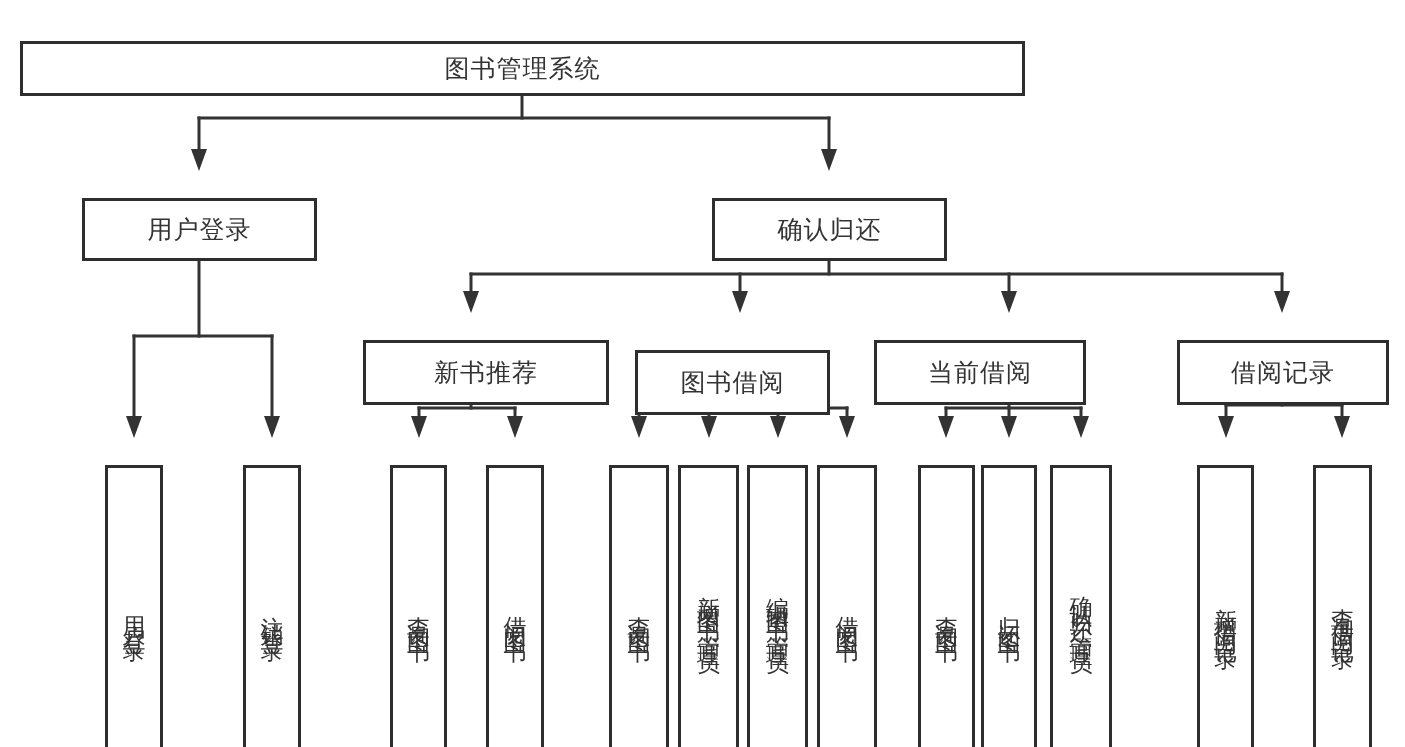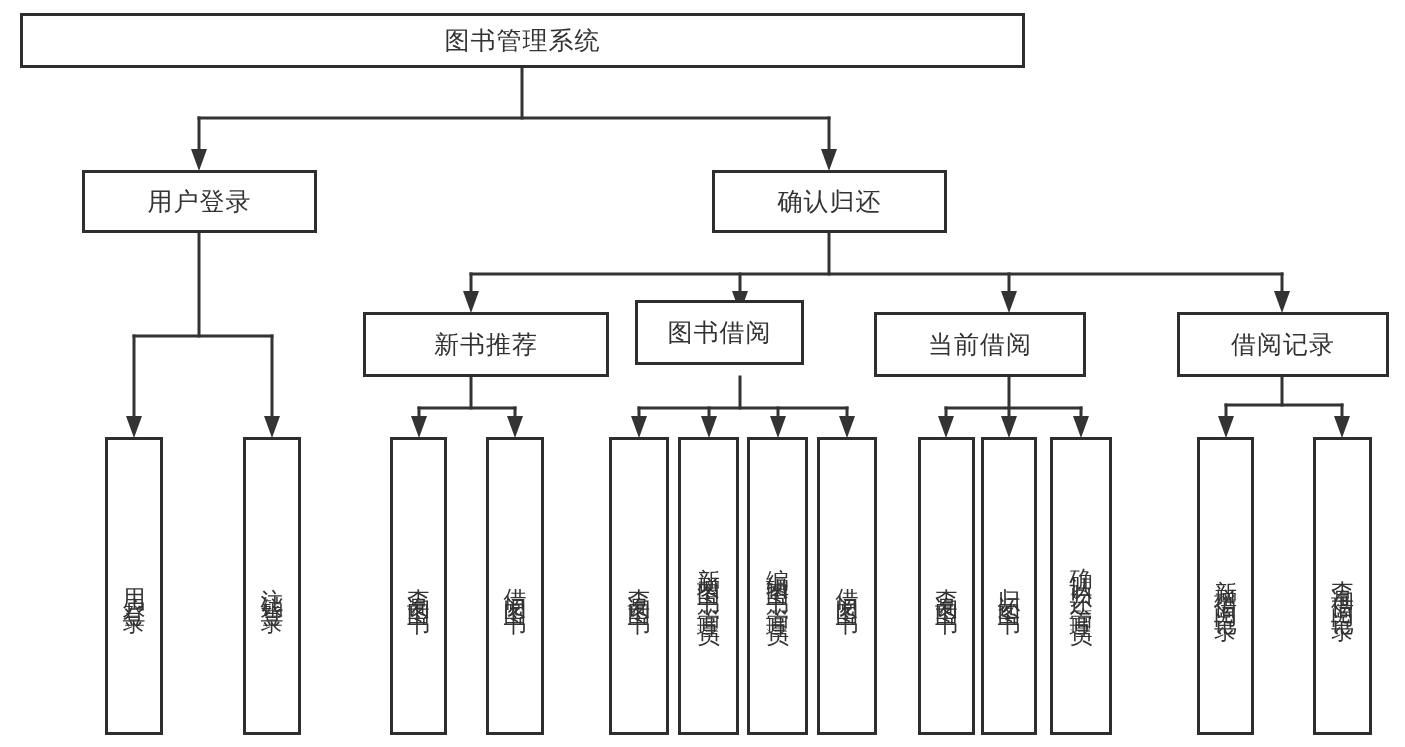--- a/index.html
+++ b/index.html
@@ -19,20 +19,21 @@
   }
   .node {
     position: absolute;
     box-sizing: border-box;
     border: 3px solid #2e2e2e;
     background: #ffffff;
     display: flex;
     align-items: center;
     justify-content: center;
     z-index: 1;
+    margin-top: 28px;
   }
   .hlabel {
     font-size: 25px;
     color: #333333;
     letter-spacing: 1px;
     white-space: nowrap;
   }
   .vlabel {
     writing-mode: vertical-rl;
     text-orientation: mixed;
@@ -133,21 +134,21 @@
   <div class="node" style="left:82px;top:170px;width:235px;height:63px">
     <span class="hlabel">用户登录</span>
   </div>
   <div class="node" style="left:712px;top:170px;width:235px;height:63px">
     <span class="hlabel">确认归还</span>
   </div>
 
   <div class="node" style="left:363px;top:312px;width:246px;height:65px">
     <span class="hlabel">新书推荐</span>
   </div>
-  <div class="node" style="left:635px;top:300px;width:169px;height:65px">
+  <div class="node" style="left:635px;top:322px;width:195px;height:65px">
     <span class="hlabel">图书借阅</span>
   </div>
   <div class="node" style="left:874px;top:312px;width:212px;height:65px">
     <span class="hlabel">当前借阅</span>
   </div>
   <div class="node" style="left:1177px;top:312px;width:212px;height:65px">
     <span class="hlabel">借阅记录</span>
   </div>
 
   <div class="node" style="left:105px;top:437px;width:58px;height:298px">

